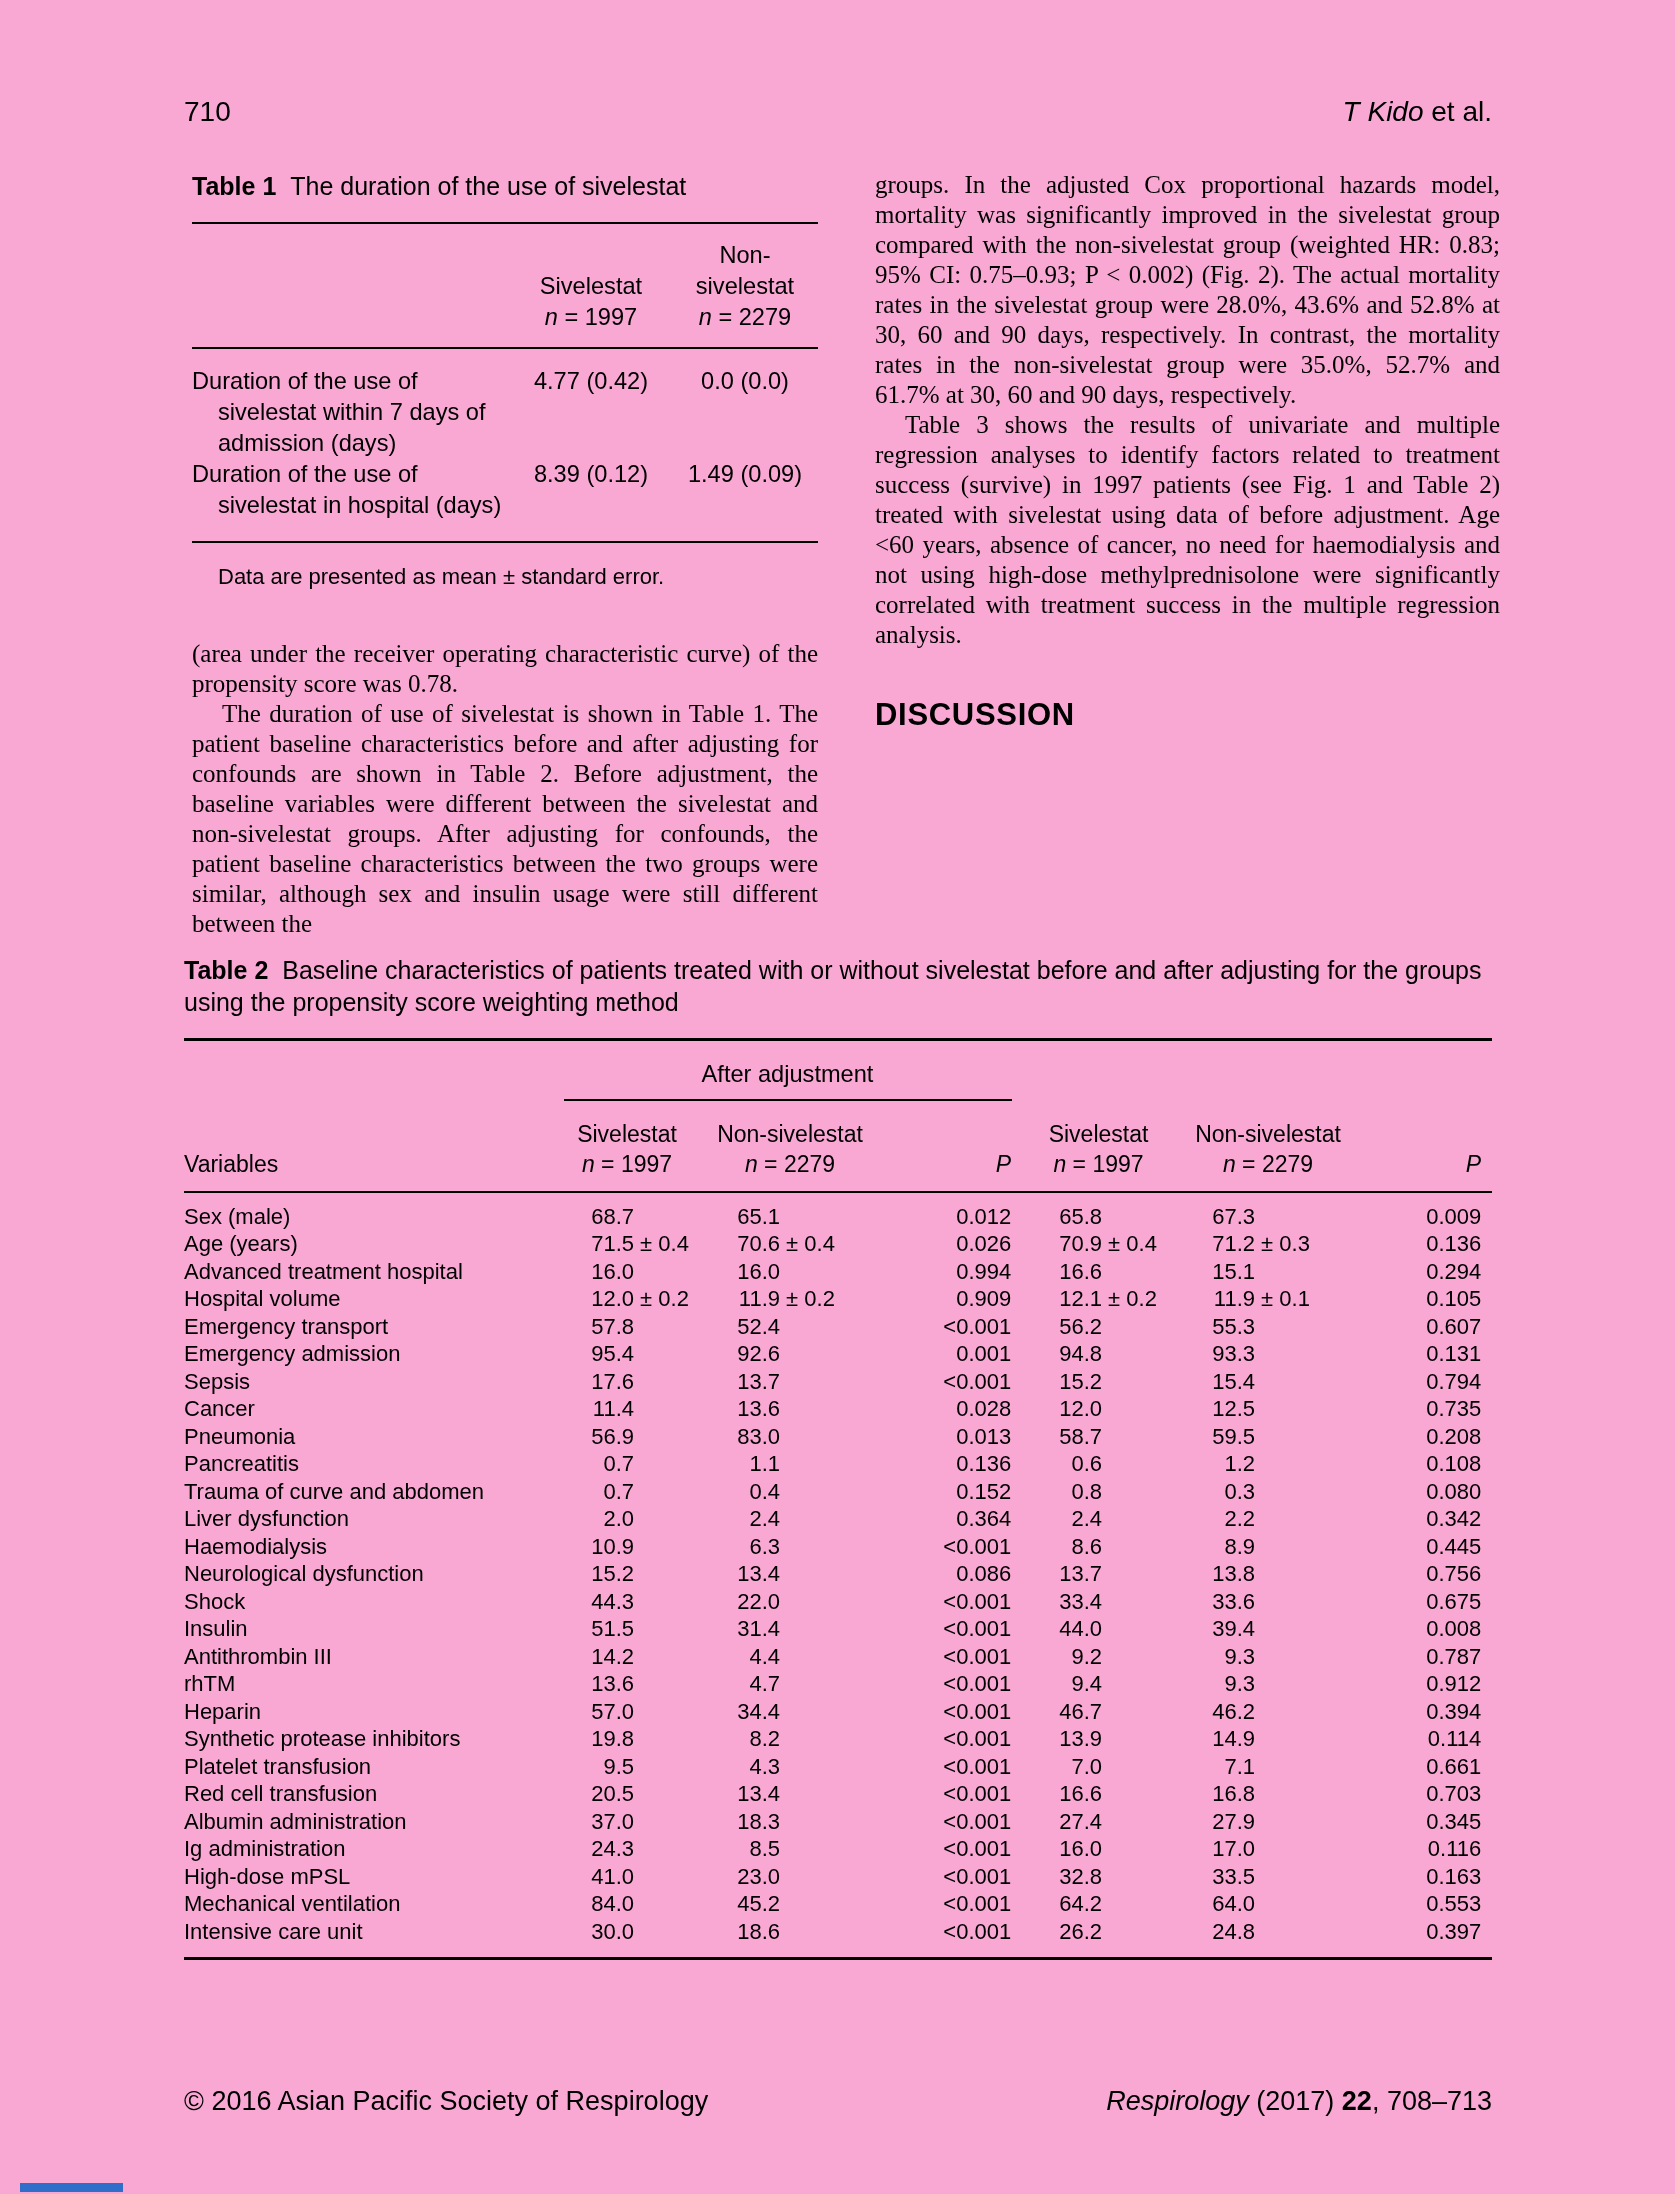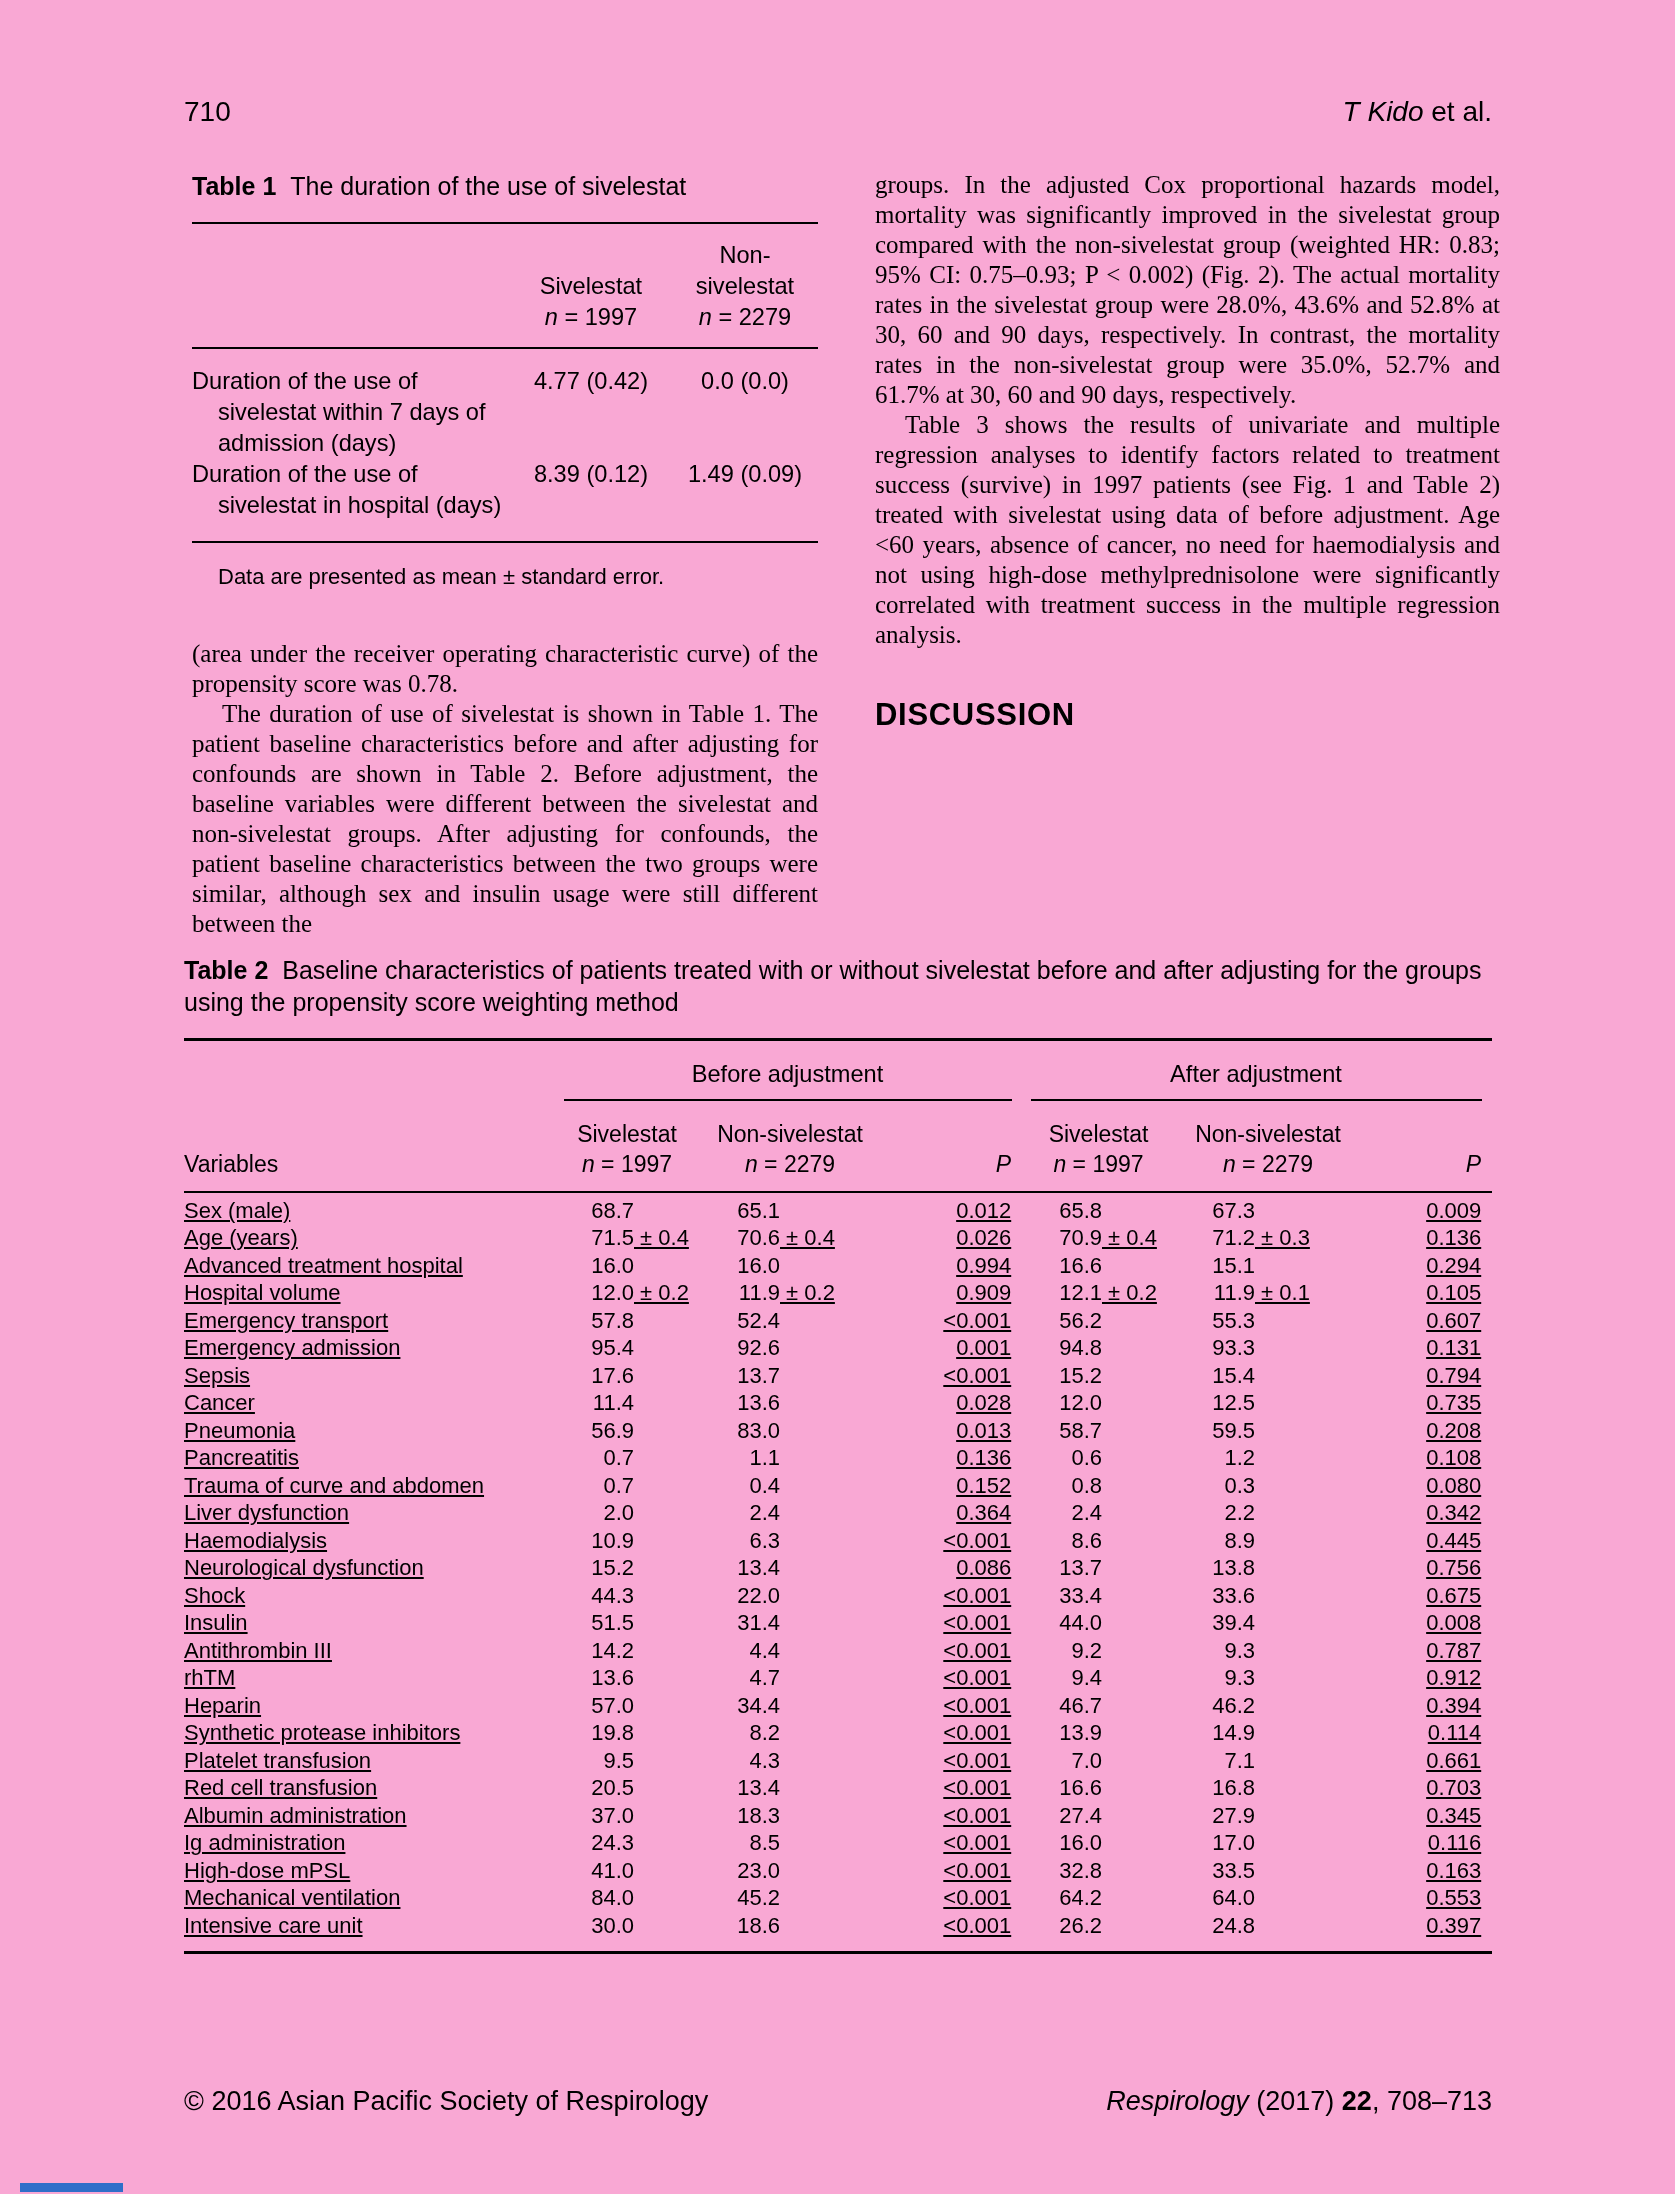--- a/index.html
+++ b/index.html
@@ -52,21 +52,21 @@
         --t2cols:370px 146px 180px 142px 153px 186px 131px; }
   .t2-groups { display:grid; grid-template-columns:370px 467px 470px; padding-top:17.6px; }
   .grp { text-align:center; font-size:23.6px; line-height:30px;
          border-bottom:2px solid #000; padding-bottom:10.8px; margin:0 9.5px; }
   .t2-headgrid { display:grid; grid-template-columns:var(--t2cols);
                  align-items:end; padding:17.6px 0 12px 0; font-size:23px; line-height:30px; }
   .t2-hc { text-align:center; }
   .t2-hp { text-align:right; padding-right:10.8px; font-style:italic; }
   .t2-hv { text-align:left; }
   .it { font-style:italic; }
-  .t2-body { border-top:2px solid #000; padding:4px 0 12px 0;text-decoration:underline; }
+  .t2-body { border-top:2px solid #000; padding:10px 0 12px 0; }
   .t2-row { display:grid; grid-template-columns:var(--t2cols); align-items:baseline;
             font-size:22px; line-height:27.5px; height:27.5px; }
   .t2-cell { white-space:nowrap; }
   .t2-label { }
   .t2-v .num { display:inline-block; min-width:80px; text-align:right; }
   .t2-v .se { white-space:pre; }
   .t2-p { text-align:right; padding-right:10.8px; }
   .t2-footnotes { margin-top:28px; }
   
   .pagefoot {
@@ -135,21 +135,20 @@
       </div>
     </div>
   </div>
 
   <div class="t2wrap">
     <p class="tcap"><b>Table 2</b>&nbsp;&nbsp;<span>Baseline characteristics of patients treated with or without sivelestat before and after adjusting for the groups using the propensity score weighting method</span></p>
 
     <div class="t2">
       <div class="t2-groups">
         <div></div>
-        <div class="grp">Before adjustment</div>
         <div class="grp">After adjustment</div>
       </div>
       <div class="t2-headgrid">
         <div class="t2-hv">Variables</div>
         <div class="t2-hc">
           <div>Sivelestat</div>
           <div><span class="it">n</span><span> = 1997</span></div>
         </div>
         <div class="t2-hc">
           <div>Non-sivelestat</div>

